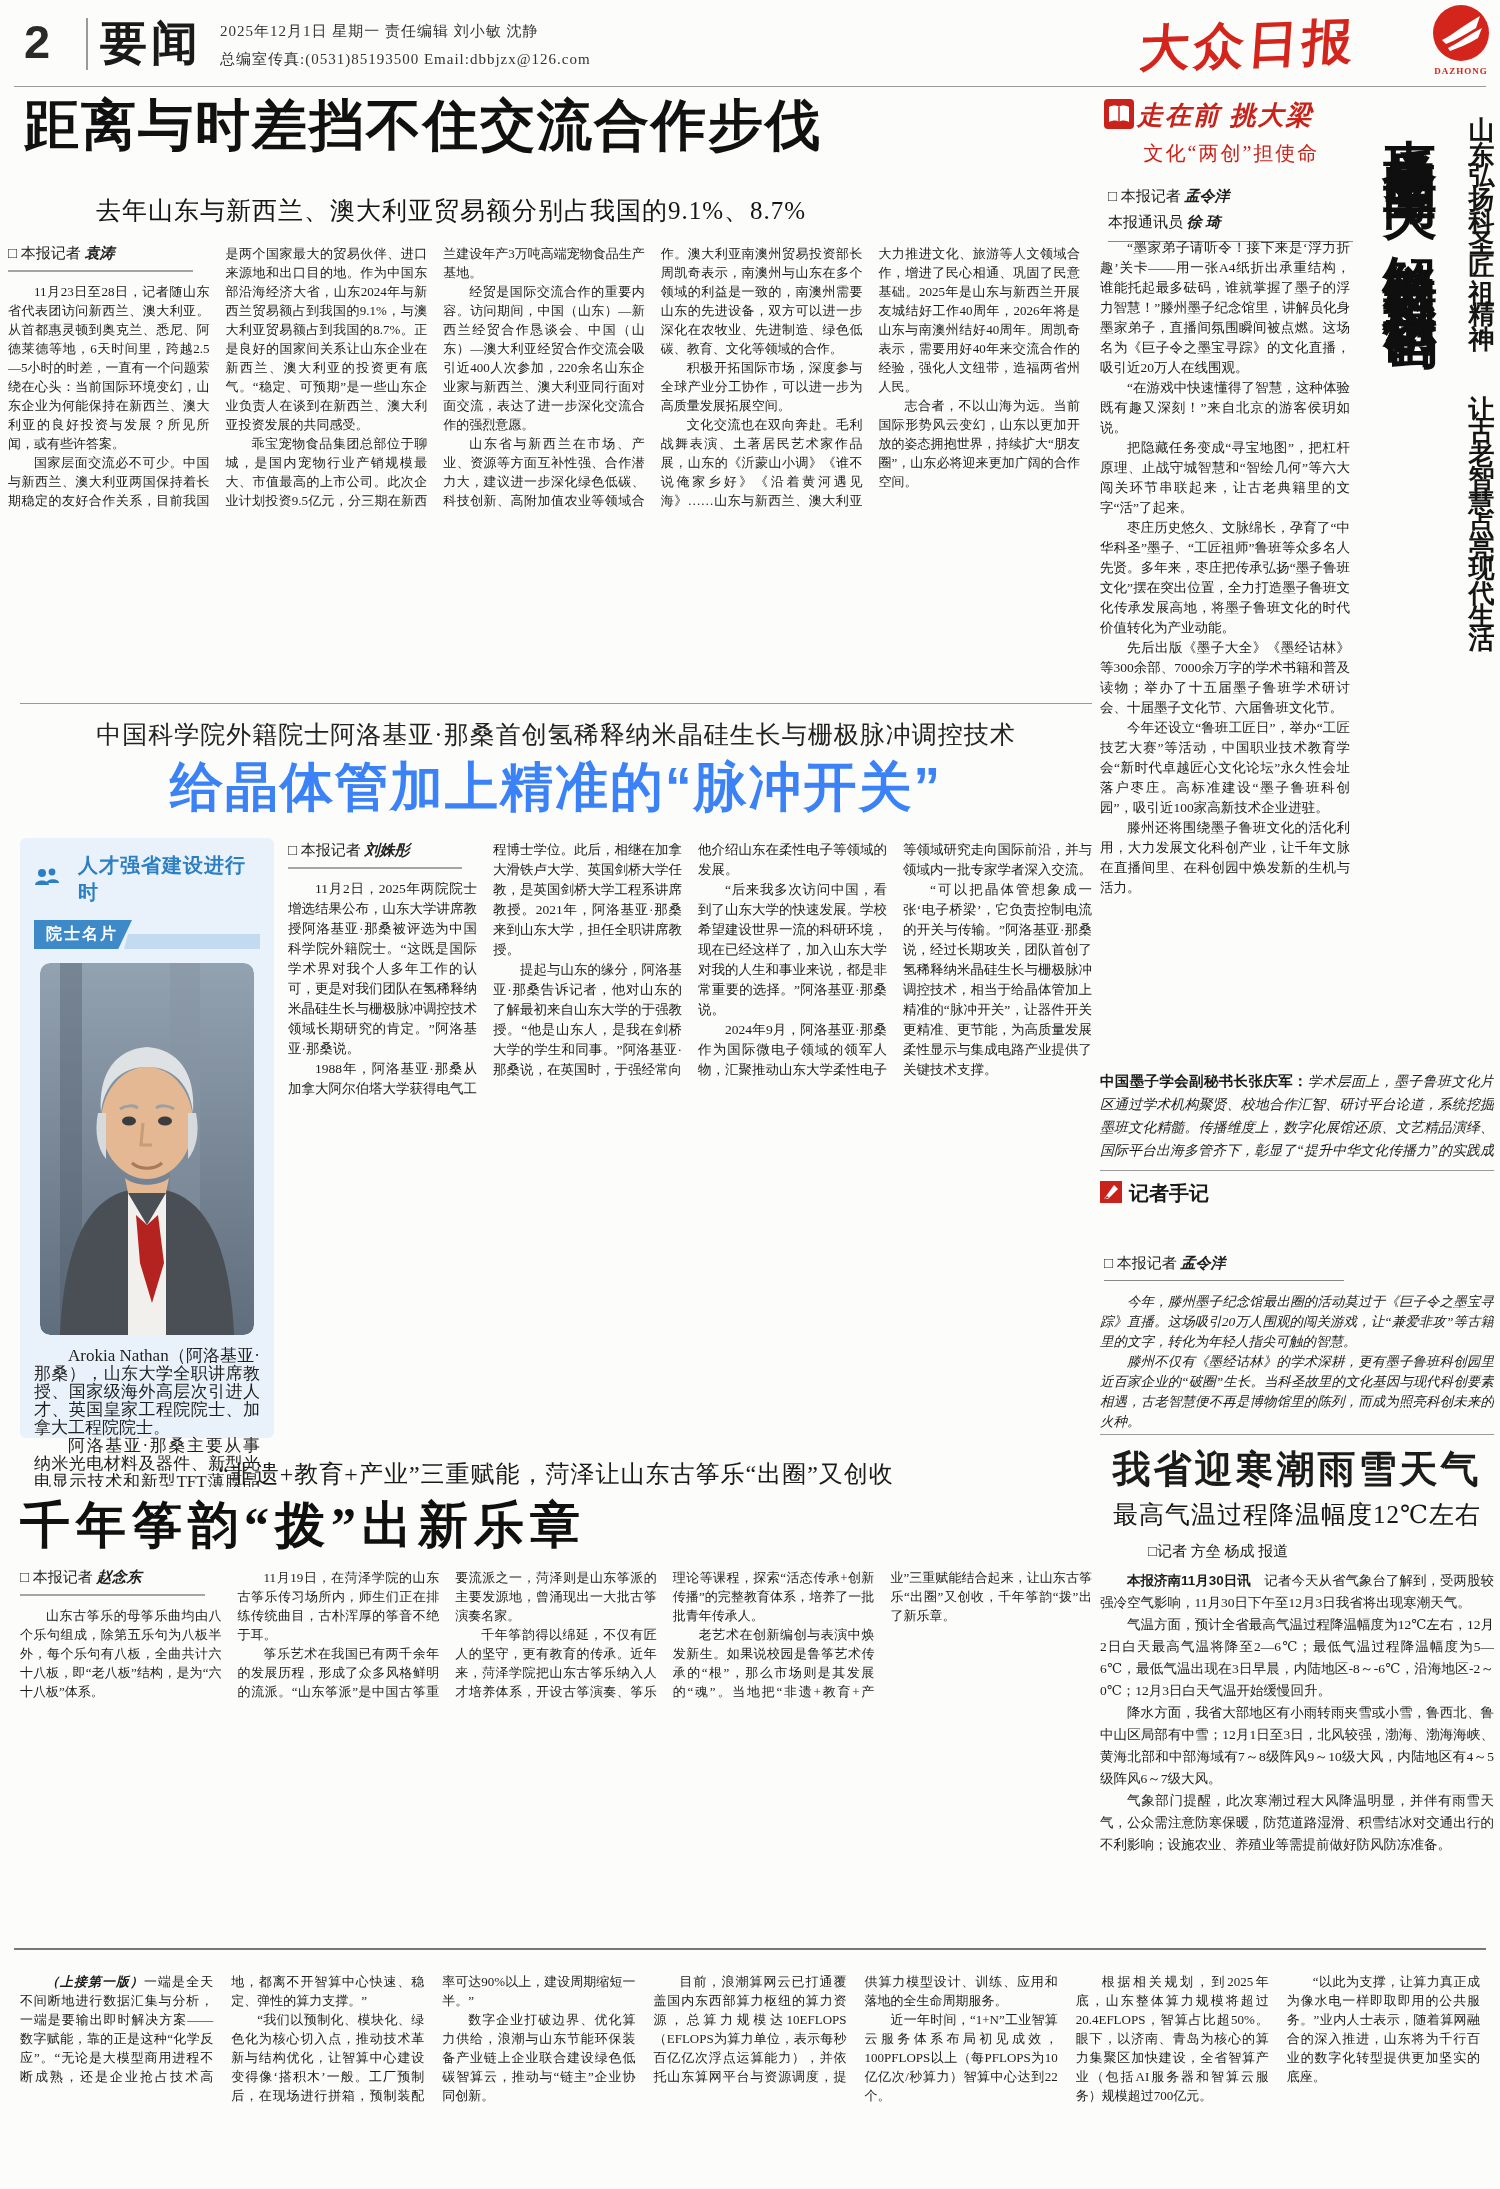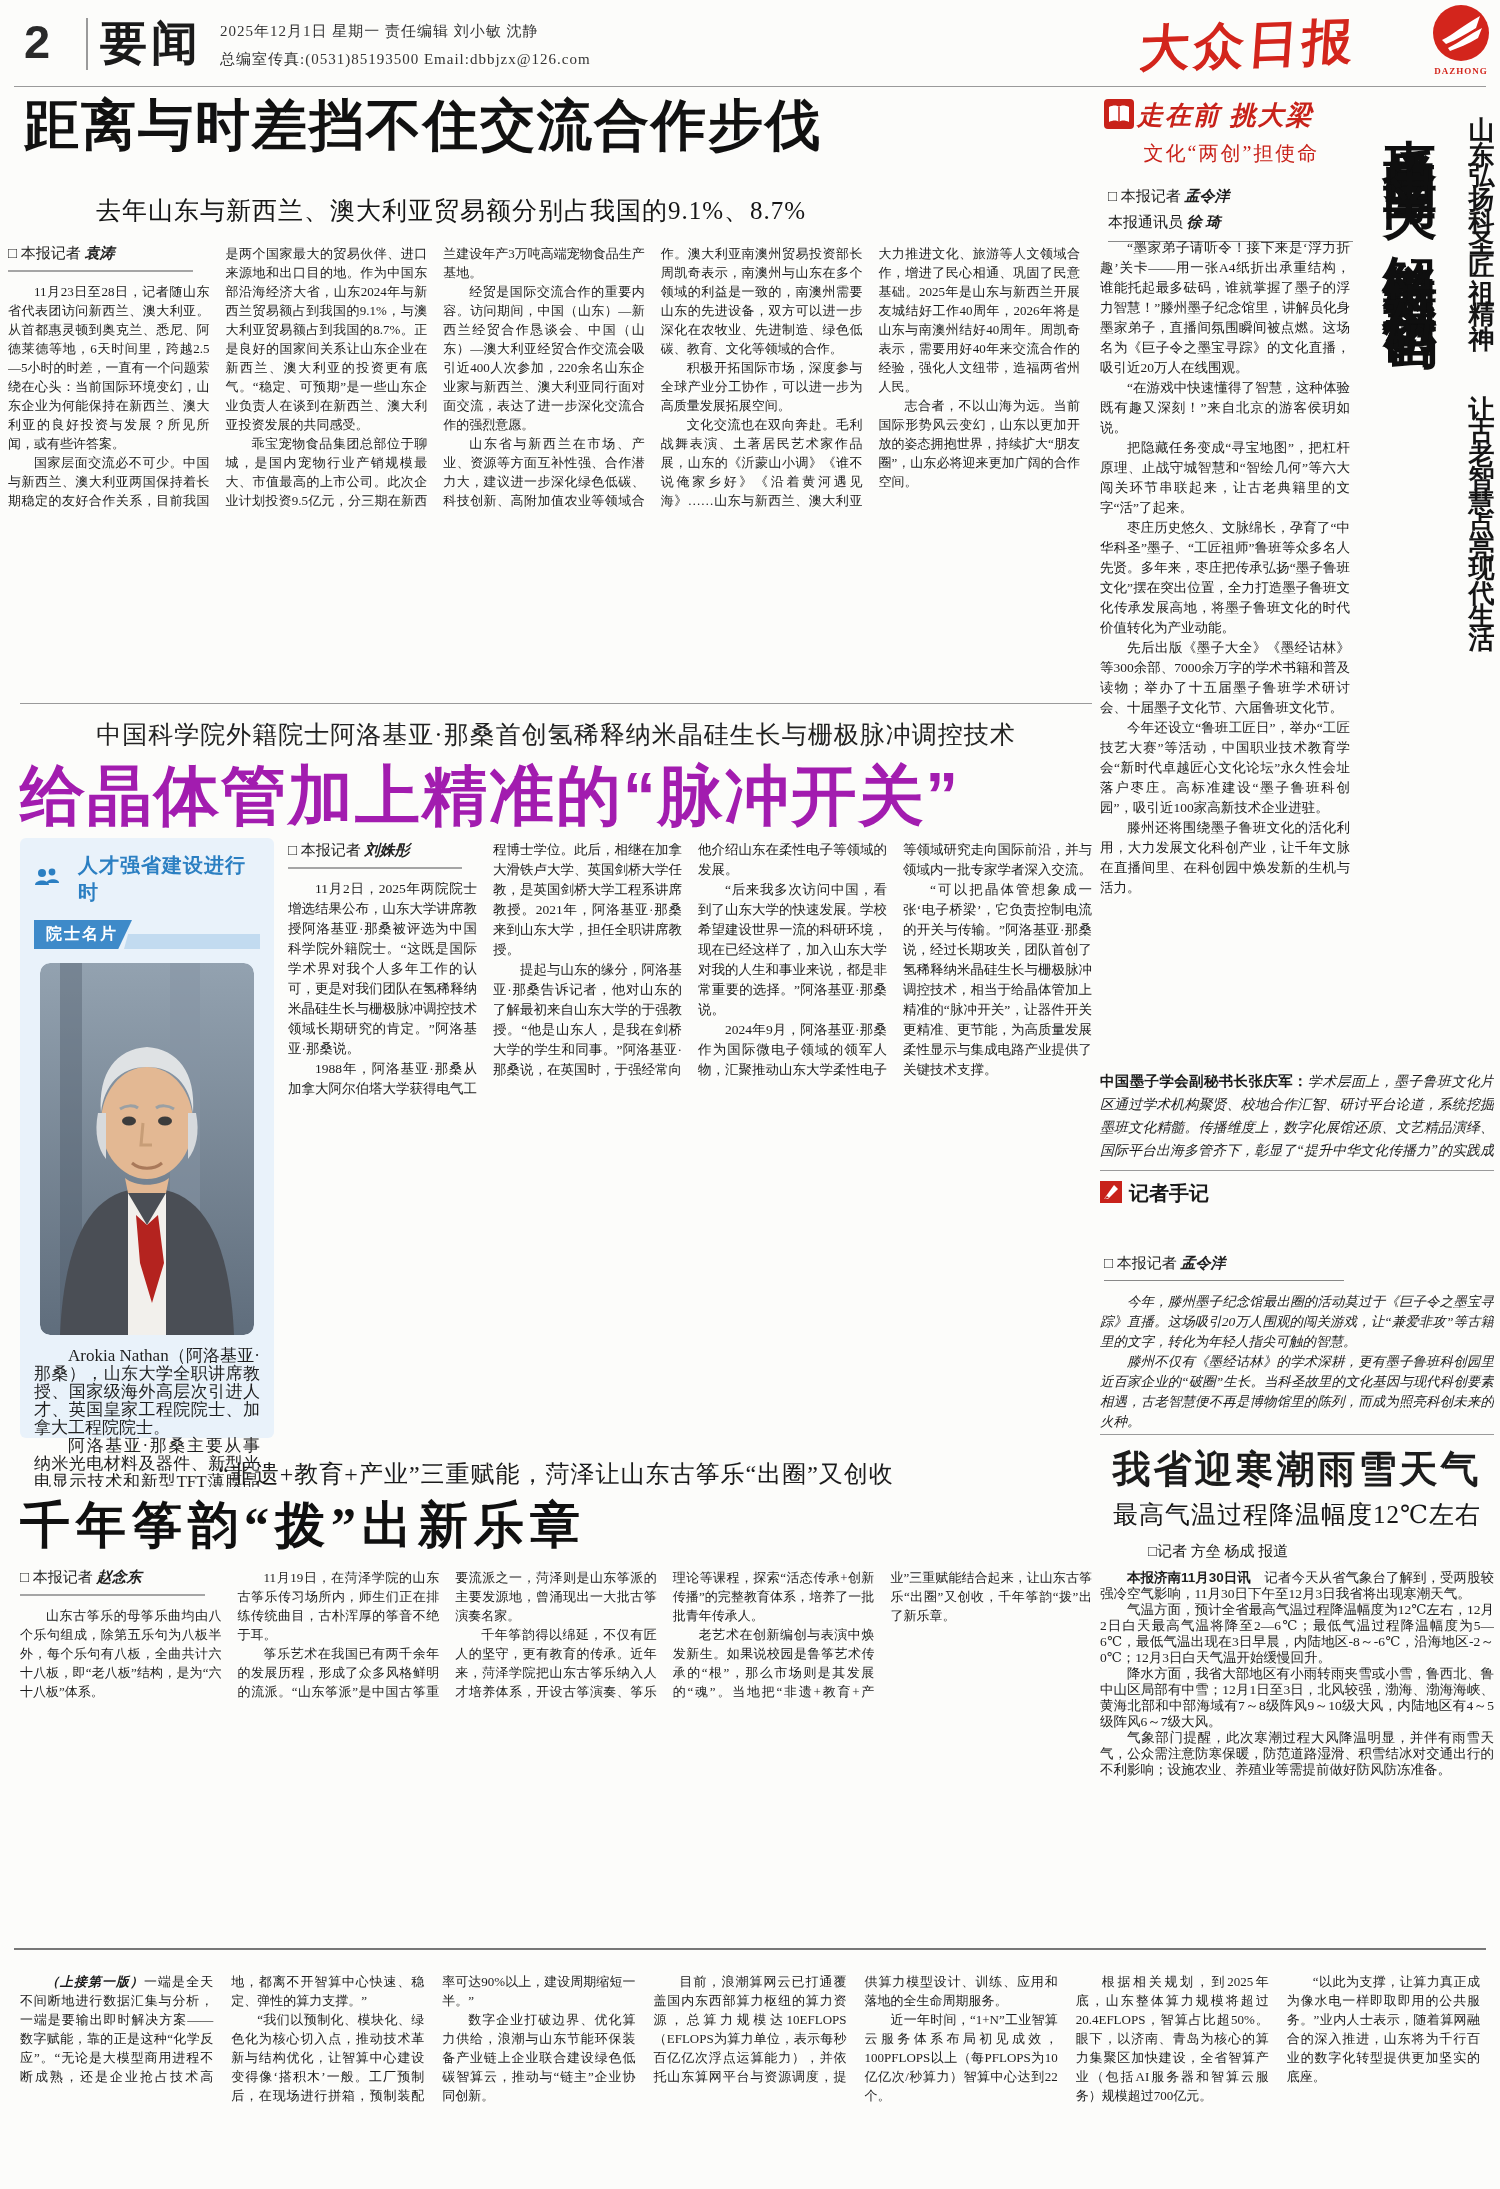--- a/index.html
+++ b/index.html
@@ -32,36 +32,36 @@
   #right-vhead { font-size:54px; font-weight:900; letter-spacing:9px; color:#0f0f0f; line-height:1; }
   #right-vkicker { font-size:26px; font-weight:600; letter-spacing:23px; color:#151515; line-height:1.15; }
   #expert-quote { font-size:14px; line-height:23px; font-style:italic; }
   #expert-quote .lead { font-weight:bold; font-style:normal; font-family:"Liberation Sans",sans-serif; font-size:14.5px; }
   
   #note-label { font-size:20px; font-weight:800; color:#1a1a1a; }
   #note-headline { font-size:27px; font-weight:900; letter-spacing:1px; text-align:center; }
   #note-body { font-size:13.5px; line-height:20px; font-style:italic; }
   
   #sci-kicker { font-size:25px; color:#222; text-align:center; letter-spacing:1px; }
-  #sci-headline { font-size:65px; font-weight:900; text-align:left; letter-spacing:2px; color:#a21caf; }
+  #sci-headline { font-size:53px; font-weight:900; text-align:center; letter-spacing:2px; color:#3b82f6; }
   #sci-panel { background:#e9f2fa; border-radius:6px; padding:14px 14px 10px; }
   #sci-panel-title { font-size:20px; font-weight:800; color:#2b7fc2; letter-spacing:1px; }
   #sci-tag { background:#3e8ac9; color:#fff; font-size:16px; font-weight:bold; letter-spacing:2px; padding:4px 14px 4px 12px; clip-path:polygon(0 0,100% 0,86% 100%,0 100%); }
   #sci-tag-strip { background:#c2dbf0; height:15px; flex:1; margin-left:-8px; margin-top:14px; clip-path:polygon(3% 0,100% 0,100% 100%,0 100%); }
   #sci-caption { font-size:17px; line-height:18px; color:#1e1e1e; }
   #sci-body { column-count:4; column-gap:16px; font-size:13.5px; line-height:20px; }
   
   #gz-kicker { font-size:24px; text-align:center; letter-spacing:1px; color:#1b1b1b; }
   #gz-headline { font-size:50px; font-weight:800; text-align:left; letter-spacing:6px; color:#101010; }
   #gz-body { column-count:5; column-gap:16px; font-size:13px; line-height:19px; }
   
   #wx-headline { font-size:38px; font-weight:900; text-align:center; letter-spacing:3px; }
   #wx-subhead { font-size:25px; text-align:center; letter-spacing:1px; color:#161616; }
   #wx-byline { font-size:15px;padding-left:44px; }
-  #wx-body { font-size:13.5px; line-height:16px; }
+  #wx-body { font-size:13.5px; line-height:22px; }
   #wx-body .lead-label { font-weight:bold; font-family:"Liberation Sans",sans-serif; }
   
   #cont-body { column-count:7; column-gap:18px; font-size:13px; line-height:19px; }
   #cont-body .lead-label { font-weight:bold; font-style:italic; }
 </style>
 </head>
 <body>
 
 <div id="page">
 

